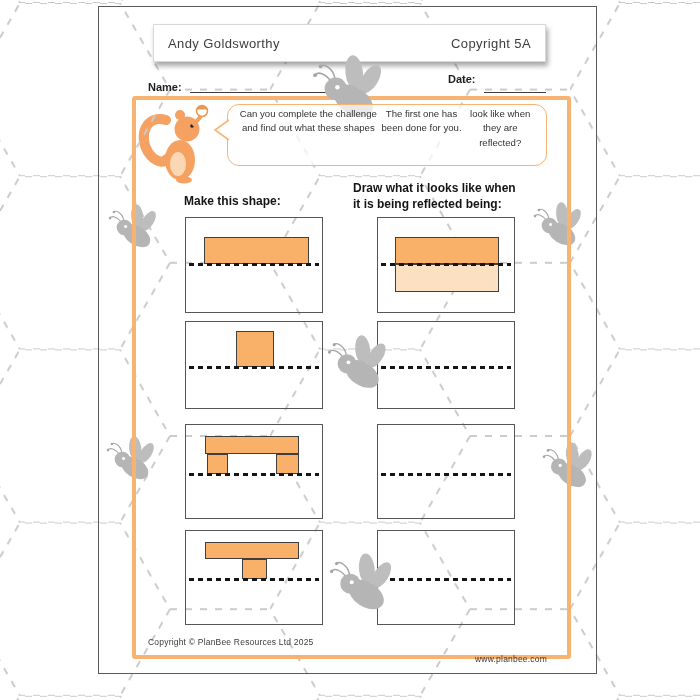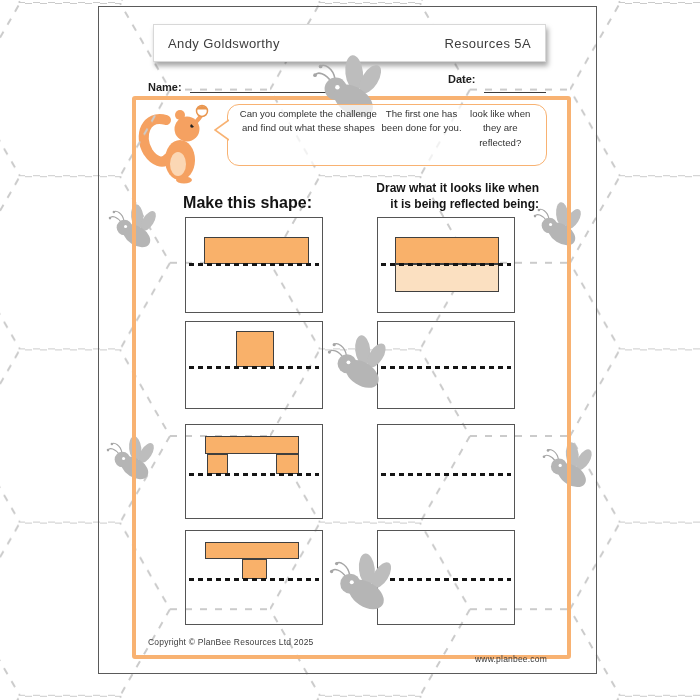--- a/index.html
+++ b/index.html
@@ -35,22 +35,22 @@
   .fieldline{position:absolute;border-bottom:1.2px solid #3c3c3c;z-index:5;}
 
   
   #bubble{position:absolute;left:227px;top:104px;width:320px;height:62px;box-sizing:border-box;
           background:rgba(255,255,255,.72);border:1.6px solid #F8B272;border-radius:12px;
           z-index:7;display:flex;flex-direction:row;justify-content:center;text-align:center;
           font-size:9.6px;color:#333;line-height:1.5;padding:2px 8px;}
   #bubble-tail{position:absolute;left:214px;top:119px;z-index:8;}
 
   
-  .colhead{position:absolute;text-align:right;font-weight:bold;color:#141414;z-index:5;}
-  #colhead-left{left:172px;top:194px;width:140px;font-size:16px;}
+  .colhead{position:absolute;text-align:left;font-weight:bold;color:#141414;z-index:5;}
+  #colhead-left{left:184px;top:194px;width:140px;font-size:12px;}
   #colhead-right{left:353px;top:181px;width:186px;font-size:12px;line-height:1.3;}
 
   
   .sbox{position:absolute;box-sizing:border-box;border:1.5px solid #555;background:transparent;z-index:5;}
   .mirror{position:absolute;left:3px;right:3px;height:3px;z-index:2;
           background:repeating-linear-gradient(90deg,#151515 0 5px,transparent 5px 9px);}
   .shape{position:absolute;box-sizing:border-box;border:1.3px solid #3f3f3f;z-index:1;}
 
   
   .footer{position:absolute;font-size:8.5px;color:#3a3a3a;z-index:5;letter-spacing:.2px;}
@@ -105,21 +105,21 @@
       <use href="#bee-symbol"></use>
     </svg>
   <svg class="bee edge" style="left:539px;top:440px" width="62" height="52" viewBox="0 0 100 90">
       <use href="#bee-symbol"></use>
     </svg>
 
   <div id="frame"></div>
 
   <div id="headerbar">
     <span>Andy Goldsworthy</span>
-    <span>Resources 5A</span>
+    <span>Copyright 5A</span>
   </div>
 
   <span class="fieldlabel" style="left:148px;top:81px">Name:</span>
   <div class="fieldline" style="left:190px;top:80px;width:153px;height:12px"></div>
   <span class="fieldlabel" style="left:448px;top:73px">Date:</span>
   <div class="fieldline" style="left:484px;top:80px;width:62px;height:12px"></div>
 
   <div id="bubble">
     <div>Can you complete the challenge and find out what these shapes</div>
     <div>The first one has been done for you.</div>

